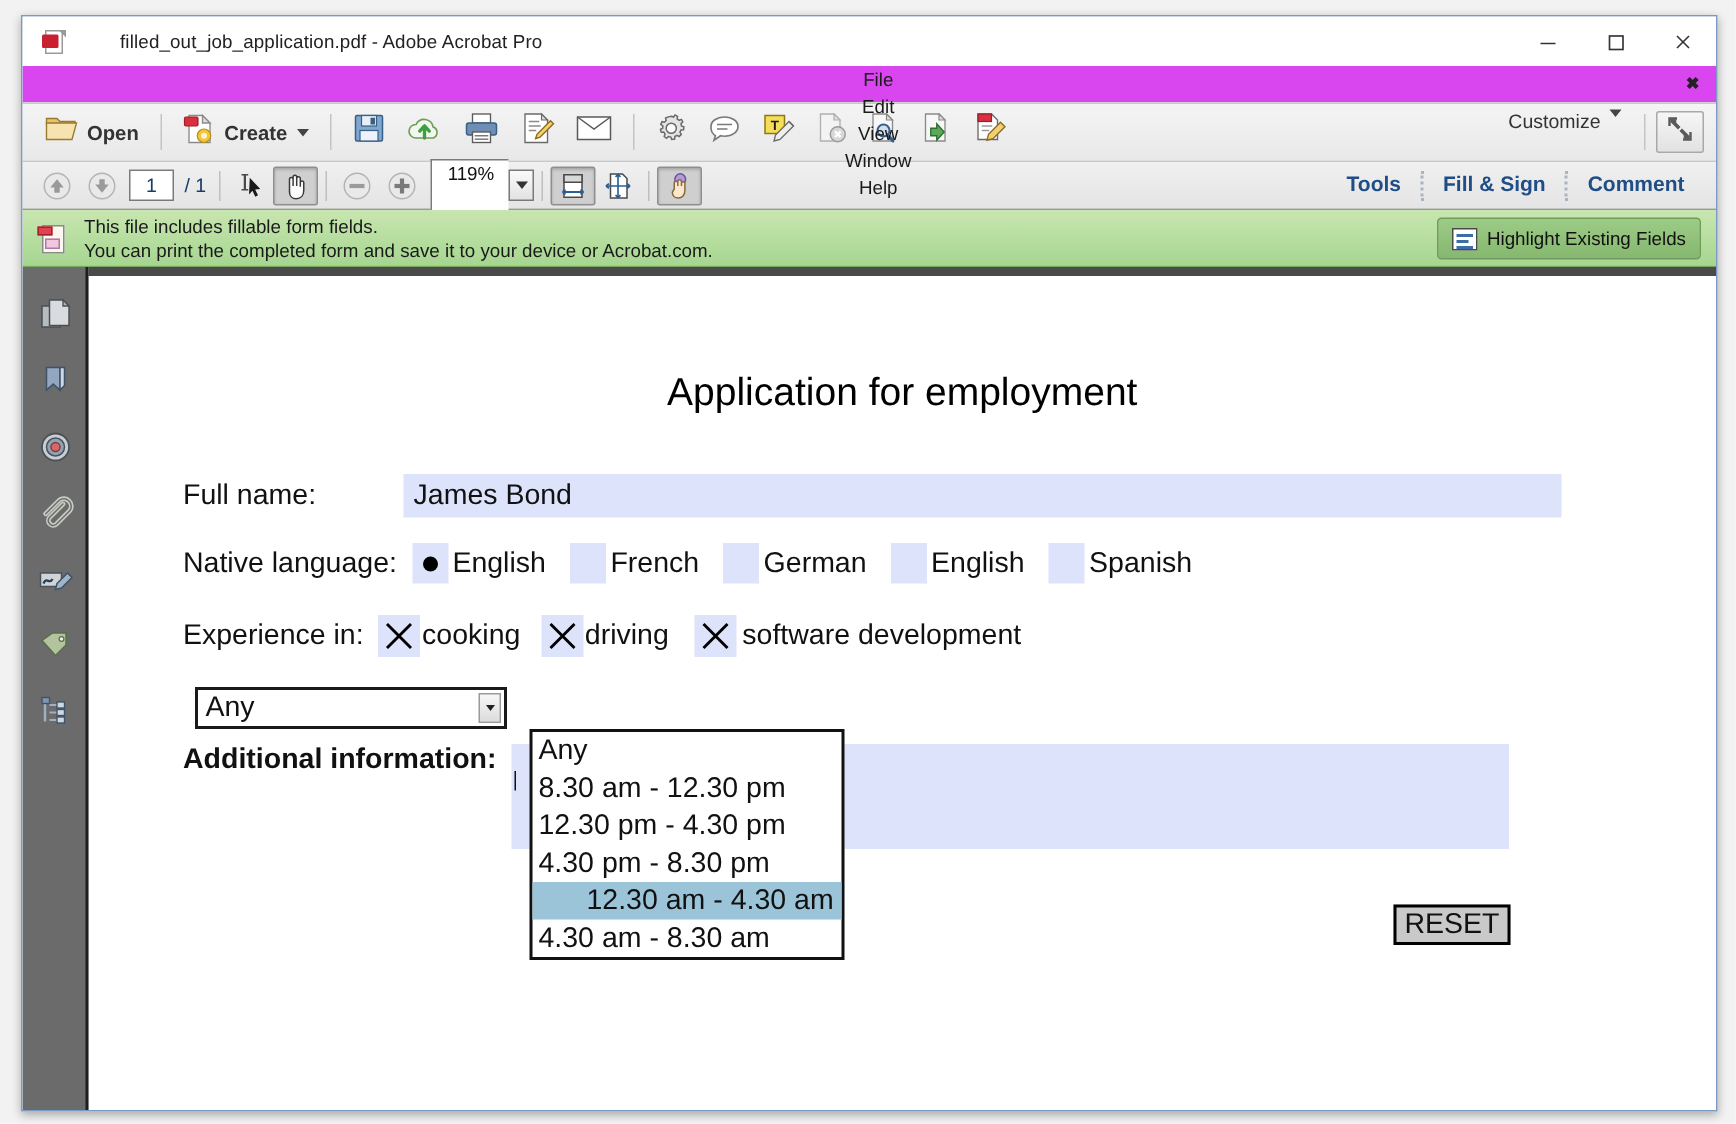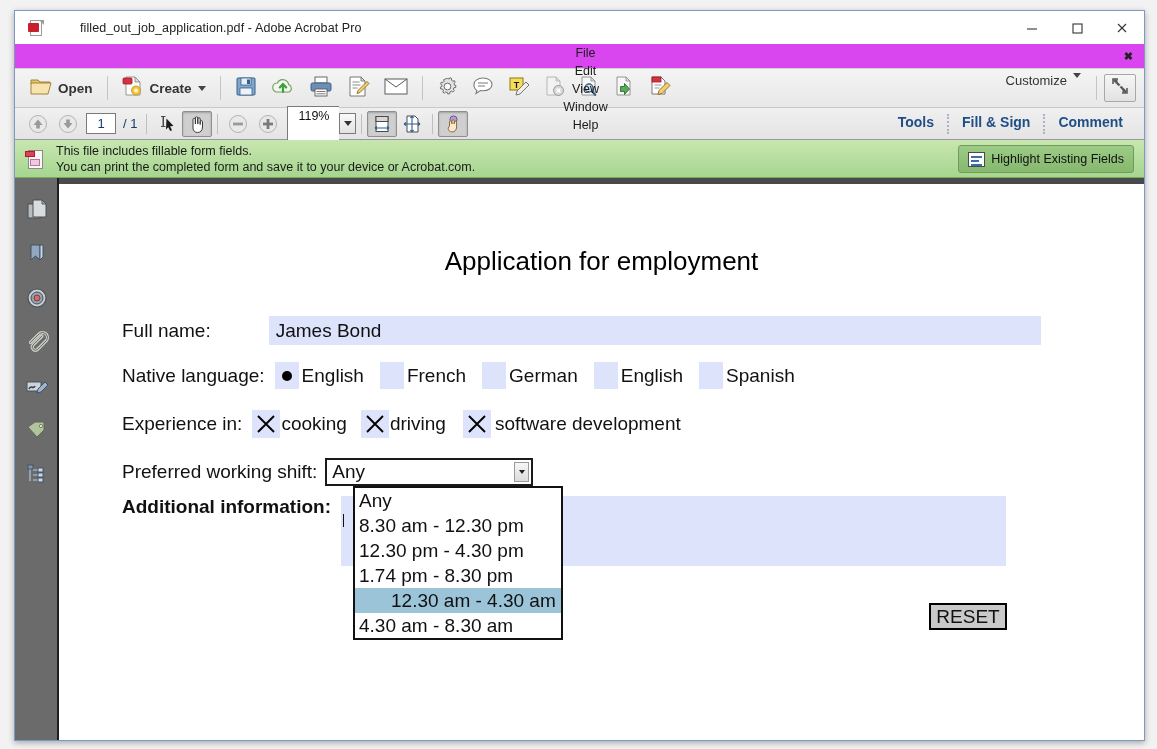--- a/index.html
+++ b/index.html
@@ -836,21 +836,20 @@
 
           <span class="check-box" style="margin-left:17px;">
             <svg width="22" height="22" viewBox="0 0 22 22">
               <path d="M3 3l16 16M19 3L3 19" stroke="#000" stroke-width="1.9"></path>
             </svg>
           </span>
           <span class="opt-label" style="margin-left:4px;">software development</span>
         </div>
 
         <div class="pdf-row" id="row-shift">
-          <span class="lbl">Preferred working shift:</span>
           <span id="shift-select">
             <span id="shift-value">Any</span>
             <span id="shift-arrow-btn">
               <span style="width:0;height:0;border-left:3px solid transparent;border-right:3px solid transparent;border-top:4px solid #222;display:block;"></span>
             </span>
           </span>
         </div>
 
         <div class="pdf-row" id="row-addinfo">
           <span class="lbl">Additional information:</span>
@@ -859,21 +858,21 @@
             <span id="addinfo-text" style="left:168px;">07 agent.</span>
           </span>
         </div>
 
         <div id="reset-btn">RESET</div>
 
         <div id="shift-dropdown">
           <div class="dd-option">Any</div>
           <div class="dd-option">8.30 am - 12.30 pm</div>
           <div class="dd-option">12.30 pm - 4.30 pm</div>
-          <div class="dd-option">1.74 pm - 8.30 pm</div>
+          <div class="dd-option">4.30 pm - 8.30 pm</div>
           <div class="dd-option selected">12.30 am - 4.30 am</div>
           <div class="dd-option">4.30 am - 8.30 am</div>
         </div>
 
       </div>
     </div>
   </div>
 
 </div>
 

